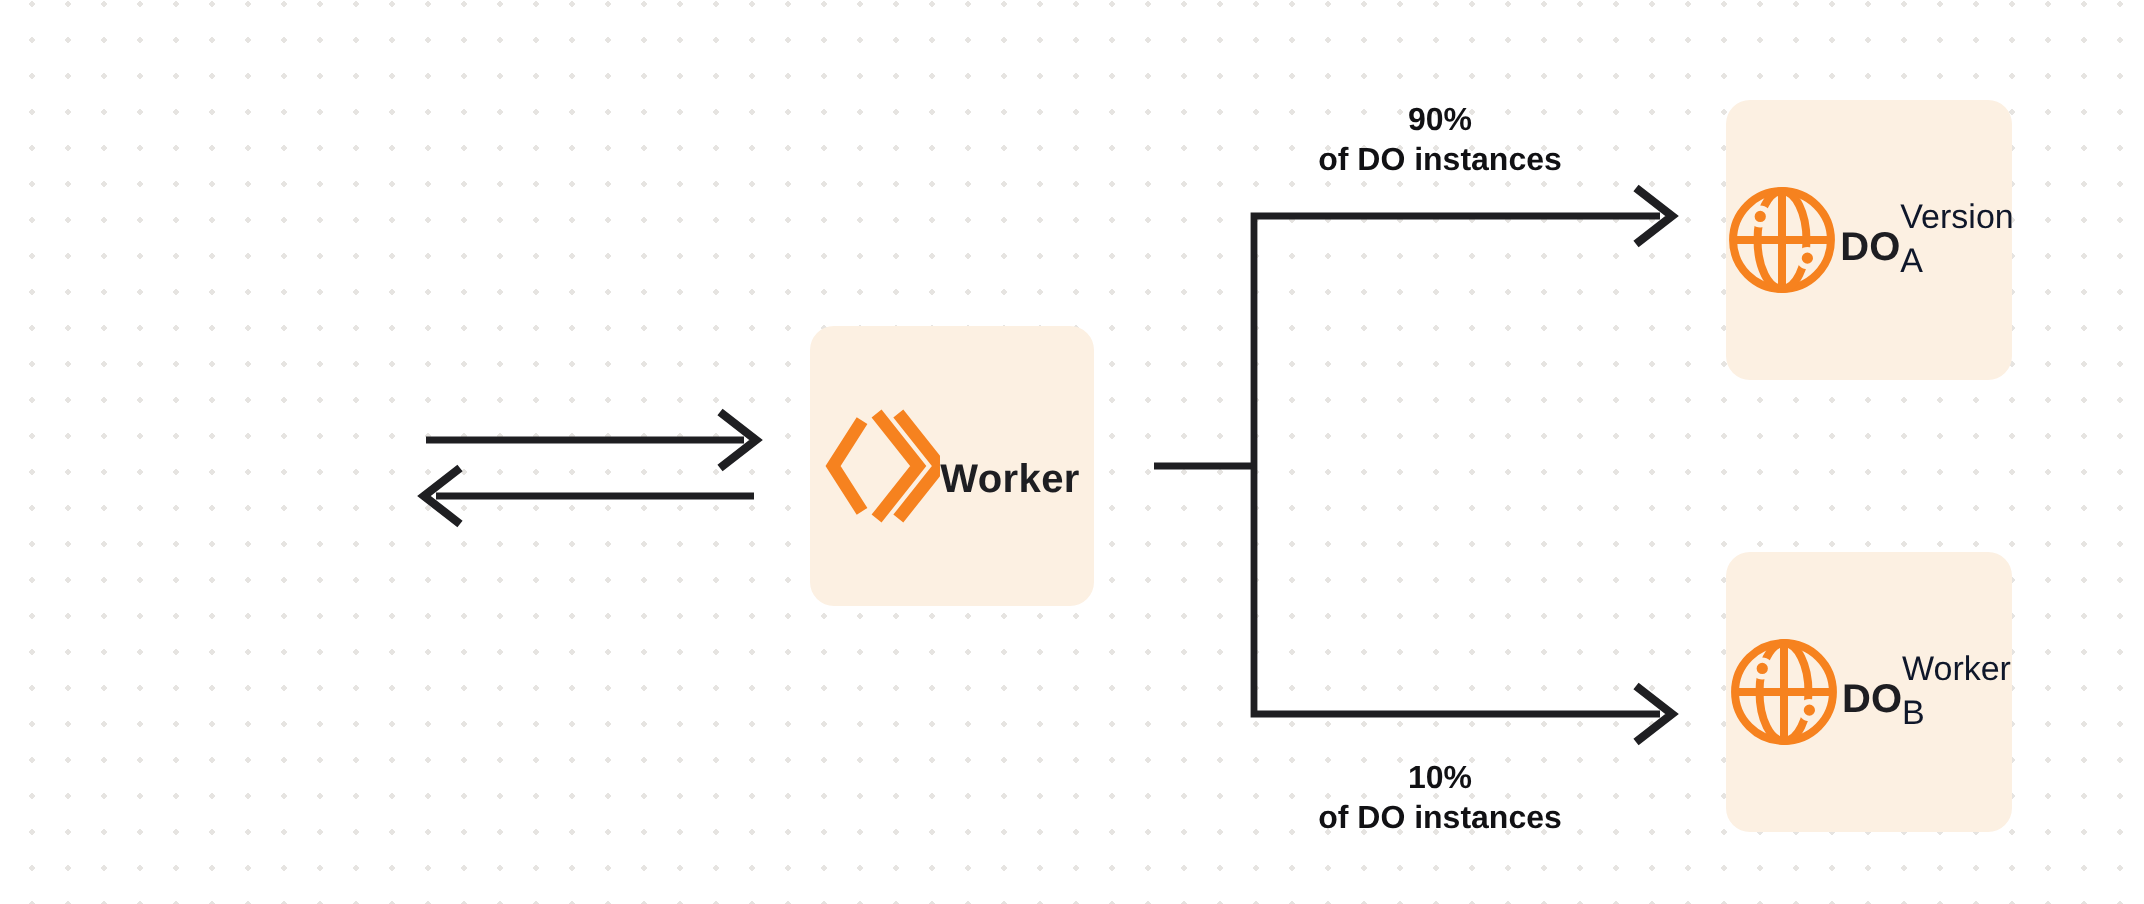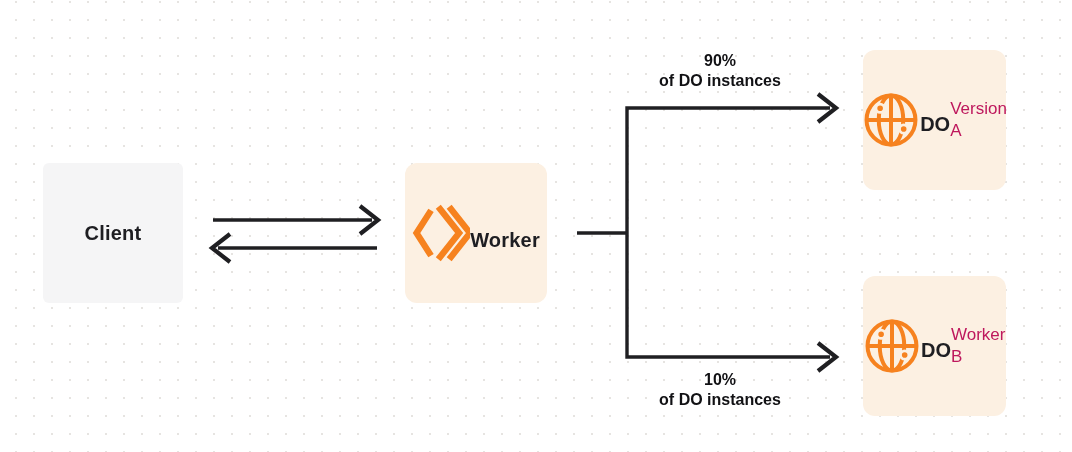--- a/index.html
+++ b/index.html
@@ -50,40 +50,40 @@
   }
   .do-a-node { top: 50px; }
   .do-b-node { top: 276px; }
   .do-title {
     font-size: 20px; font-weight: bold;
     margin-top: 8px;
     line-height: 22px;
   }
   .do-subtitle {
     font-size: 17px; font-weight: normal;
-    color: #be185d;
+    color: #0f172a;
     line-height: 22px;
   }
   .connector-layer {
     position: absolute;
     left: 0; top: 0;
     width: 1072px; height: 452px;
     pointer-events: none;
   }
   .branch-label {
     position: absolute;
     width: 220px;
     text-align: center;
     font-size: 16px;
     font-weight: 700;
     line-height: 20px;
     color: #111114;
   }
   .branch-label-top { left: 610px; top: 51px; }
-  .branch-label-bottom { left: 610px; top: 370px; }
+  .branch-label-bottom { left: 610px; top: 380px; }
   .icon-box { display: flex; align-items: center; justify-content: center; }
 </style>
 </head>
 <body>
 
 <div class="canvas">
 
   <svg class="connector-layer" width="1072" height="452" viewBox="0 0 1072 452" aria-hidden="true">
 
     <path d="M213,220 H372" stroke="#1f1f22" stroke-width="3.4" fill="none"></path>
@@ -92,23 +92,20 @@
     <path d="M377,248 H218" stroke="#1f1f22" stroke-width="3.4" fill="none"></path>
     <path d="M230,234 L212,248 L230,262" stroke="#1f1f22" stroke-width="4.2" fill="none" stroke-linejoin="miter"></path>
 
     <path d="M577,233 H628" stroke="#1f1f22" stroke-width="3.4" fill="none"></path>
 
     <path d="M830,108 H627 V357 H830" stroke="#1f1f22" stroke-width="3.4" fill="none" stroke-linejoin="miter"></path>
     <path d="M818,94 L836,108 L818,122" stroke="#1f1f22" stroke-width="4.2" fill="none" stroke-linejoin="miter"></path>
     <path d="M818,343 L836,357 L818,371" stroke="#1f1f22" stroke-width="4.2" fill="none" stroke-linejoin="miter"></path>
   </svg>
 
-  <div class="node client-node">
-    <span>Client</span>
-  </div>
 
   <div class="node worker-node">
     <span class="icon-box">
       <svg width="58" height="64" viewBox="0 0 64 70" fill="none">
         <path d="M21,10 L5,35 L21,60" stroke="#F6821F" stroke-width="7" stroke-linejoin="miter"></path>
         <path d="M29,6 L52,35 L29,64" stroke="#F6821F" stroke-width="7" stroke-linejoin="miter"></path>
         <path d="M41,6 L64,35 L41,64" stroke="#F6821F" stroke-width="7" stroke-linejoin="miter"></path>
       </svg>
     </span>
     <span class="node-label">Worker</span>

